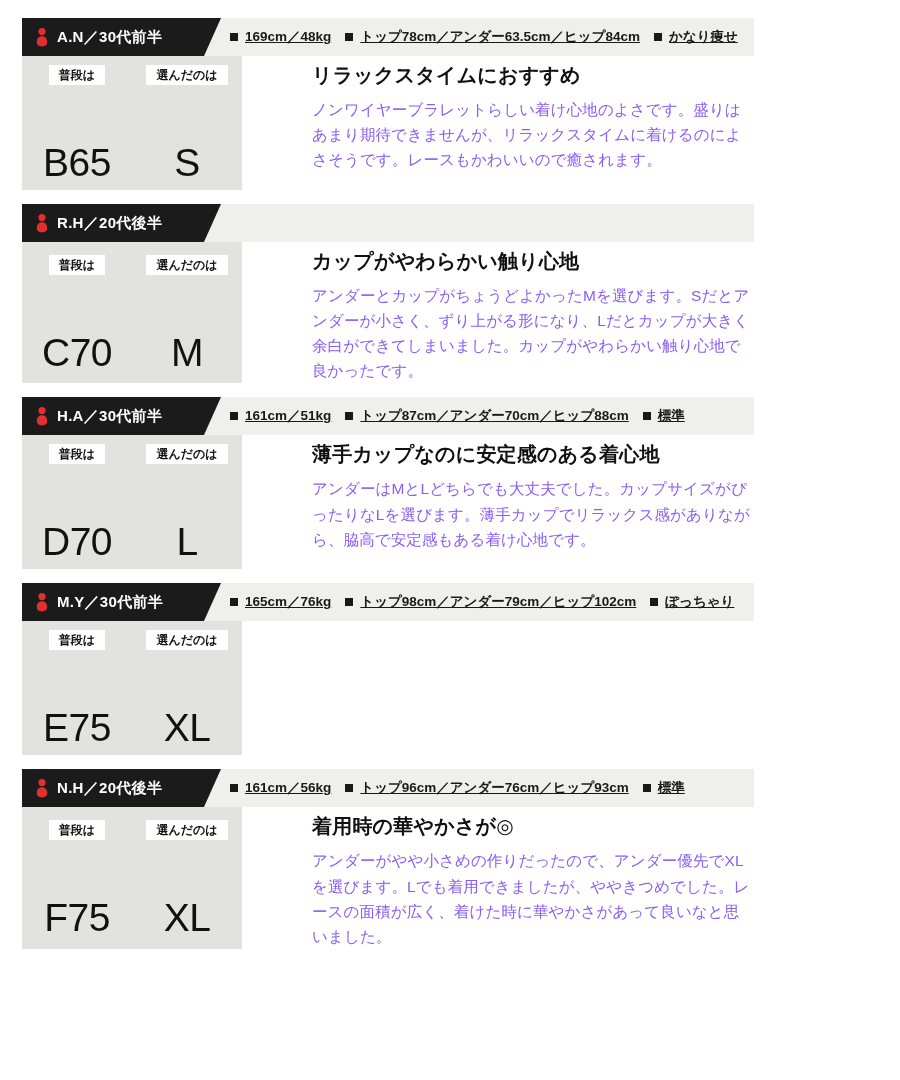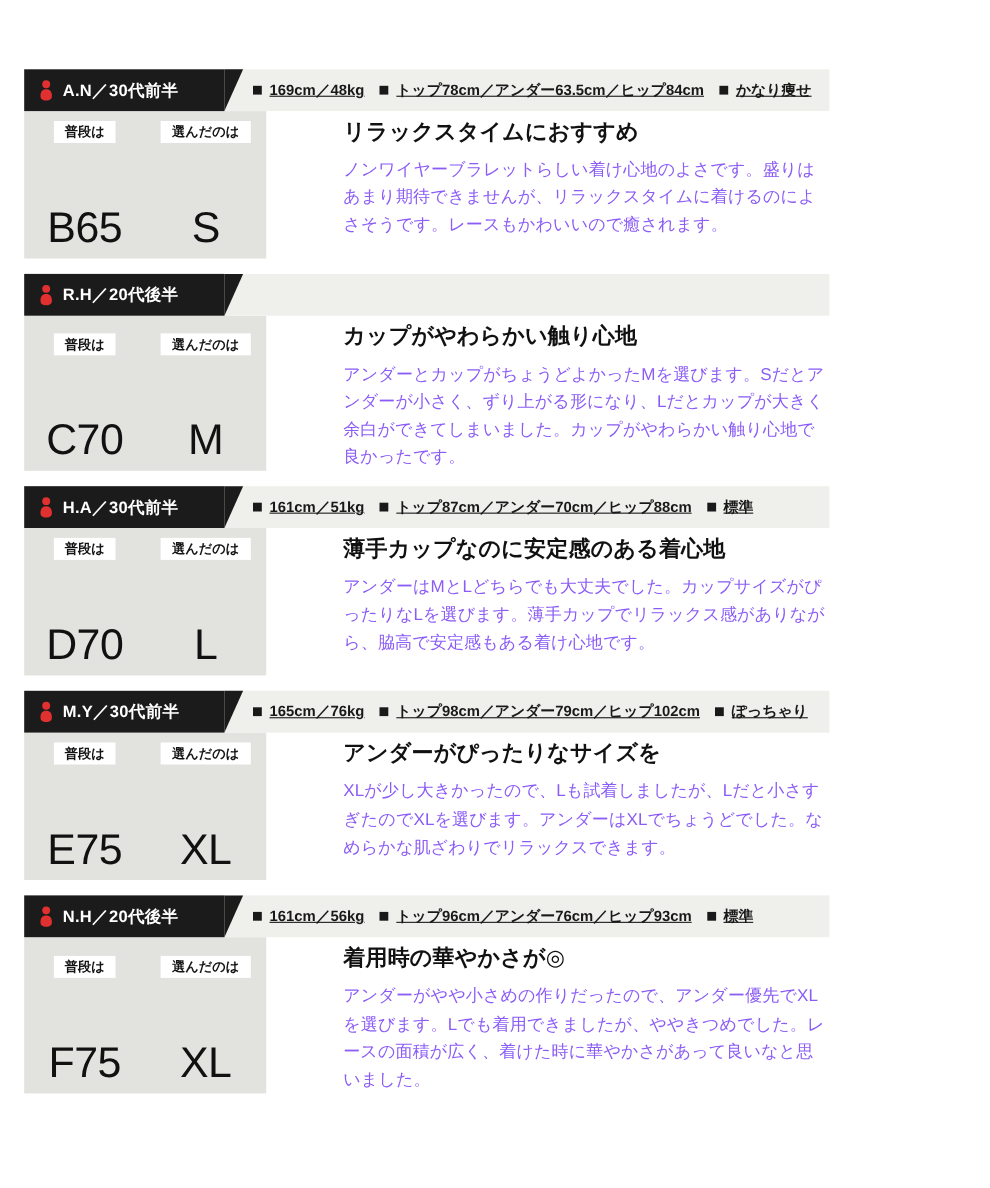--- a/index.html
+++ b/index.html
@@ -12,21 +12,21 @@
     height: 1080px;
     font-family: "Liberation Sans", "DejaVu Sans", sans-serif;
     color: #1a1a1a;
     -webkit-font-smoothing: antialiased;
   }
   .page {
     width: 776px;
     height: 1080px;
     position: relative;
     box-sizing: border-box;
-    padding: 63px 22px 0 22px;
+    padding: 18px 22px 0 22px;
   }
 
   
   .review {
     position: relative;
     margin-bottom: 14px;
   }
 
   
   .rev-head {
@@ -113,21 +113,21 @@
     display: flex;
     align-items: stretch;
     box-sizing: border-box;
     padding: 9px 0 8px 0;
   }
   .size-cell {
     flex: 1 1 50%;
     display: flex;
     flex-direction: column;
     align-items: center;
-    justify-content: flex-end;
+    justify-content: center;
     gap: 36px;
   }
   .size-label {
     display: inline-block;
     background: #ffffff;
     color: #141414;
     font-size: 12px;
     font-weight: bold;
     padding: 4px 10px;
     line-height: 1;
@@ -308,24 +308,20 @@
       <div class="size-box">
         <div class="size-cell">
           <span class="size-label">普段は</span>
           <span class="size-value">E75</span>
         </div>
         <div class="size-cell">
           <span class="size-label">選んだのは</span>
           <span class="size-value">XL</span>
         </div>
       </div>
-      <div class="rev-text">
-        <h3 class="rev-title">アンダーがぴったりなサイズを</h3>
-        <p class="rev-comment">XLが少し大きかったので、Lも試着しましたが、Lだと小さすぎたのでXLを選びます。アンダーはXLでちょうどでした。なめらかな肌ざわりでリラックスできます。</p>
-      </div>
     </div>
   </div>
 
   <div class="review">
     <div class="rev-head">
       <div class="rev-head-left">
         <svg class="person-icon" viewBox="0 0 16 20">
           <circle cx="8" cy="4.6" r="3.6" fill="#e03030"></circle>
           <path d="M8 9.2c-3.6 0-5.2 2.4-5.2 6.1 0 2.6 1.6 4.1 5.2 4.1s5.2-1.5 5.2-4.1c0-3.7-1.6-6.1-5.2-6.1z" fill="#e03030"></path>
         </svg>

